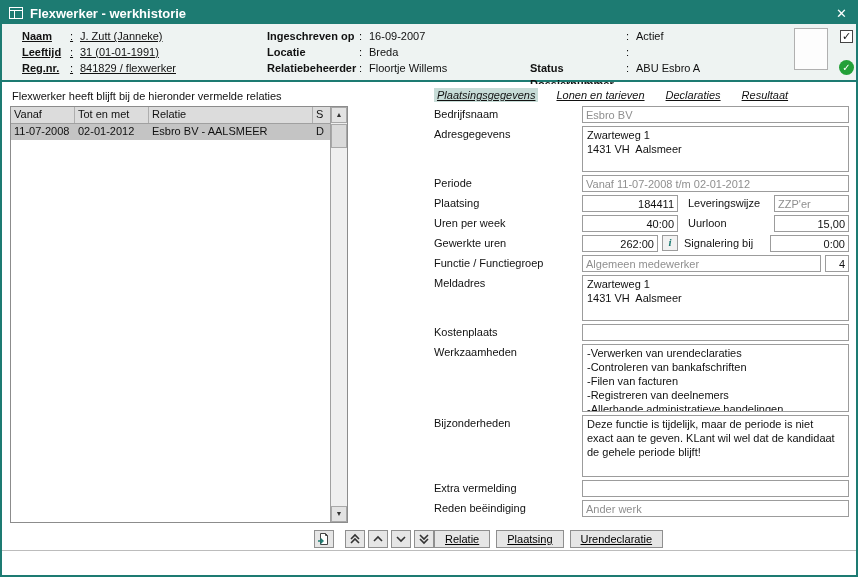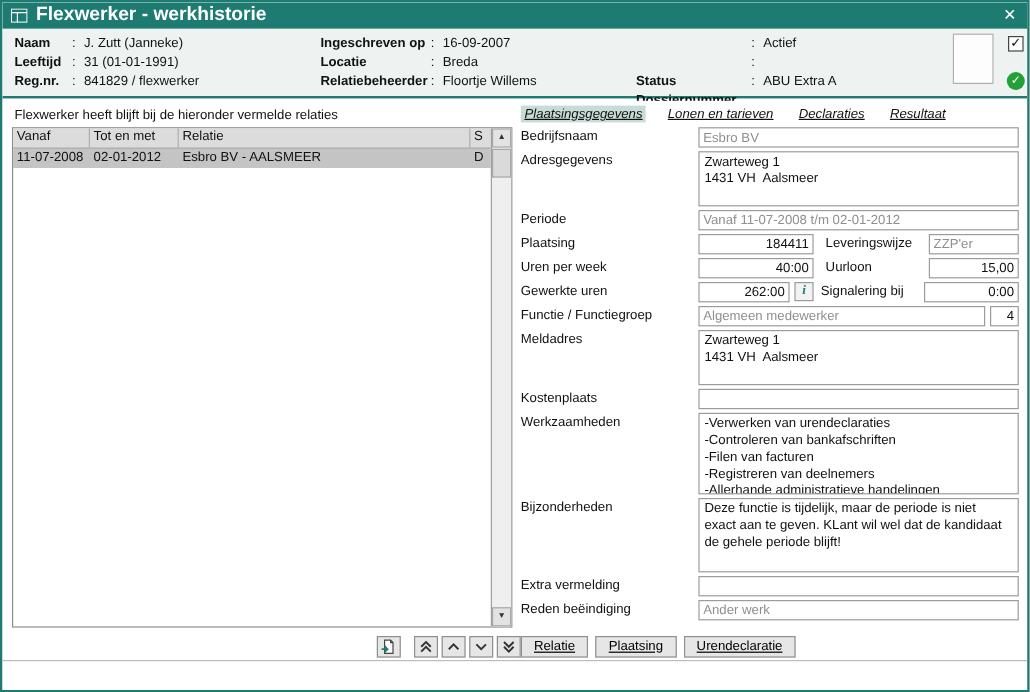--- a/index.html
+++ b/index.html
@@ -5,47 +5,47 @@
   * { box-sizing: border-box; margin: 0; padding: 0; }
   html,body { background:#9a9a9a; }
   body { font-family: "Liberation Sans", "DejaVu Sans", sans-serif; font-size: 11px; color:#111; }
 
   .window { position:relative; width:858px; height:577px; background:#fff;
             border:2px solid #1d7b72; overflow:hidden; }
 
   
   .titlebar { height:22px; background:#1d7b72; color:#fff; display:flex;
               align-items:center; padding:0 7px; gap:7px; }
-  .titlebar .title { font-weight:bold; font-size:16px; flex:1; white-space:nowrap; }
+  .titlebar .title { font-weight:bold; font-size:13px; flex:1; white-space:nowrap; }
   .closebtn { font-size:13px; font-weight:bold; cursor:pointer; padding:0 2px; }
 
   
   .header { position:relative; height:58px; background:#eef3f2;
             border-bottom:2px solid #1d7b72; }
   .hcol { position:absolute; top:6px; }
-  .hcol1 { left:10px; }  .hcol2 { left:265px; }  .hcol3 { left:528px; }
+  .hcol1 { left:20px;text-decoration:underline; }  .hcol2 { left:265px; }  .hcol3 { left:528px; }
   .hrow { height:16px; display:flex; white-space:nowrap; }
   .hlabel { font-weight:bold; }
   .hcol1 .hlabel { width:48px; } .hcol2 .hlabel { width:92px; } .hcol3 .hlabel { width:96px;margin-top:32px; }
   .hsep { width:10px; }
   .photo { position:absolute; left:792px; top:4px; width:34px; height:42px;
            background:#fdfdfd; border:1px solid #b0b0b0; }
   .chk { position:absolute; left:838px; top:6px; width:13px; height:13px;
          background:#fff; border:1px solid #444; font-size:11px; line-height:11px;
          text-align:center; cursor:pointer; }
   .gcheck { position:absolute; left:837px; top:36px; width:15px; height:15px;
             border-radius:50%; background:#23a038; color:#fff; font-size:10px;
             line-height:15px; text-align:center; font-weight:bold; }
 
   
   .main { position:absolute; left:0; top:82px; width:854px; height:491px; background:#fff; }
   .caption { position:absolute; left:10px; top:6px; white-space:nowrap; }
 
   
-  .ltable { position:absolute; left:8px; top:22px; width:417px; height:417px;
+  .ltable { position:absolute; left:8px; top:22px; width:338px; height:417px;
             border:1px solid #8c8c8c; background:#fff; display:flex; }
   .tmain { flex:1; display:flex; flex-direction:column; min-width:0; }
   .thead { display:flex; background:#dcdcdc; border-bottom:1px solid #a0a0a0;
            height:17px; flex:none; }
   .th { padding:1px 3px; border-right:1px solid #aeaeae; white-space:nowrap; overflow:hidden; }
   .th-vanaf { width:64px; } .th-tot { width:74px; } .th-relatie { flex:1; }
   .th-s { width:17px; border-right:none; }
   .tbody { flex:1; }
   .trow { display:flex; height:16px; cursor:default; }
   .trow.selected { background:#c4c4c4; }
@@ -158,21 +158,21 @@
           <span>Actief</span>
         </div>
       <div class="hrow">
           <span class="hlabel">Dossiernummer</span>
           <span class="hsep">:</span>
           <span></span>
         </div>
       <div class="hrow">
           <span class="hlabel">Huidige fase</span>
           <span class="hsep">:</span>
-          <span>ABU Extra A</span>
+          <span>ABU Esbro A</span>
         </div>
     </div>
     <div class="photo"></div>
     <div class="chk">✓</div>
     <div class="gcheck">✓</div>
   </div>
 
   <div class="main">
 
     <div class="caption">Flexwerker heeft blijft bij de hieronder vermelde relaties</div>

